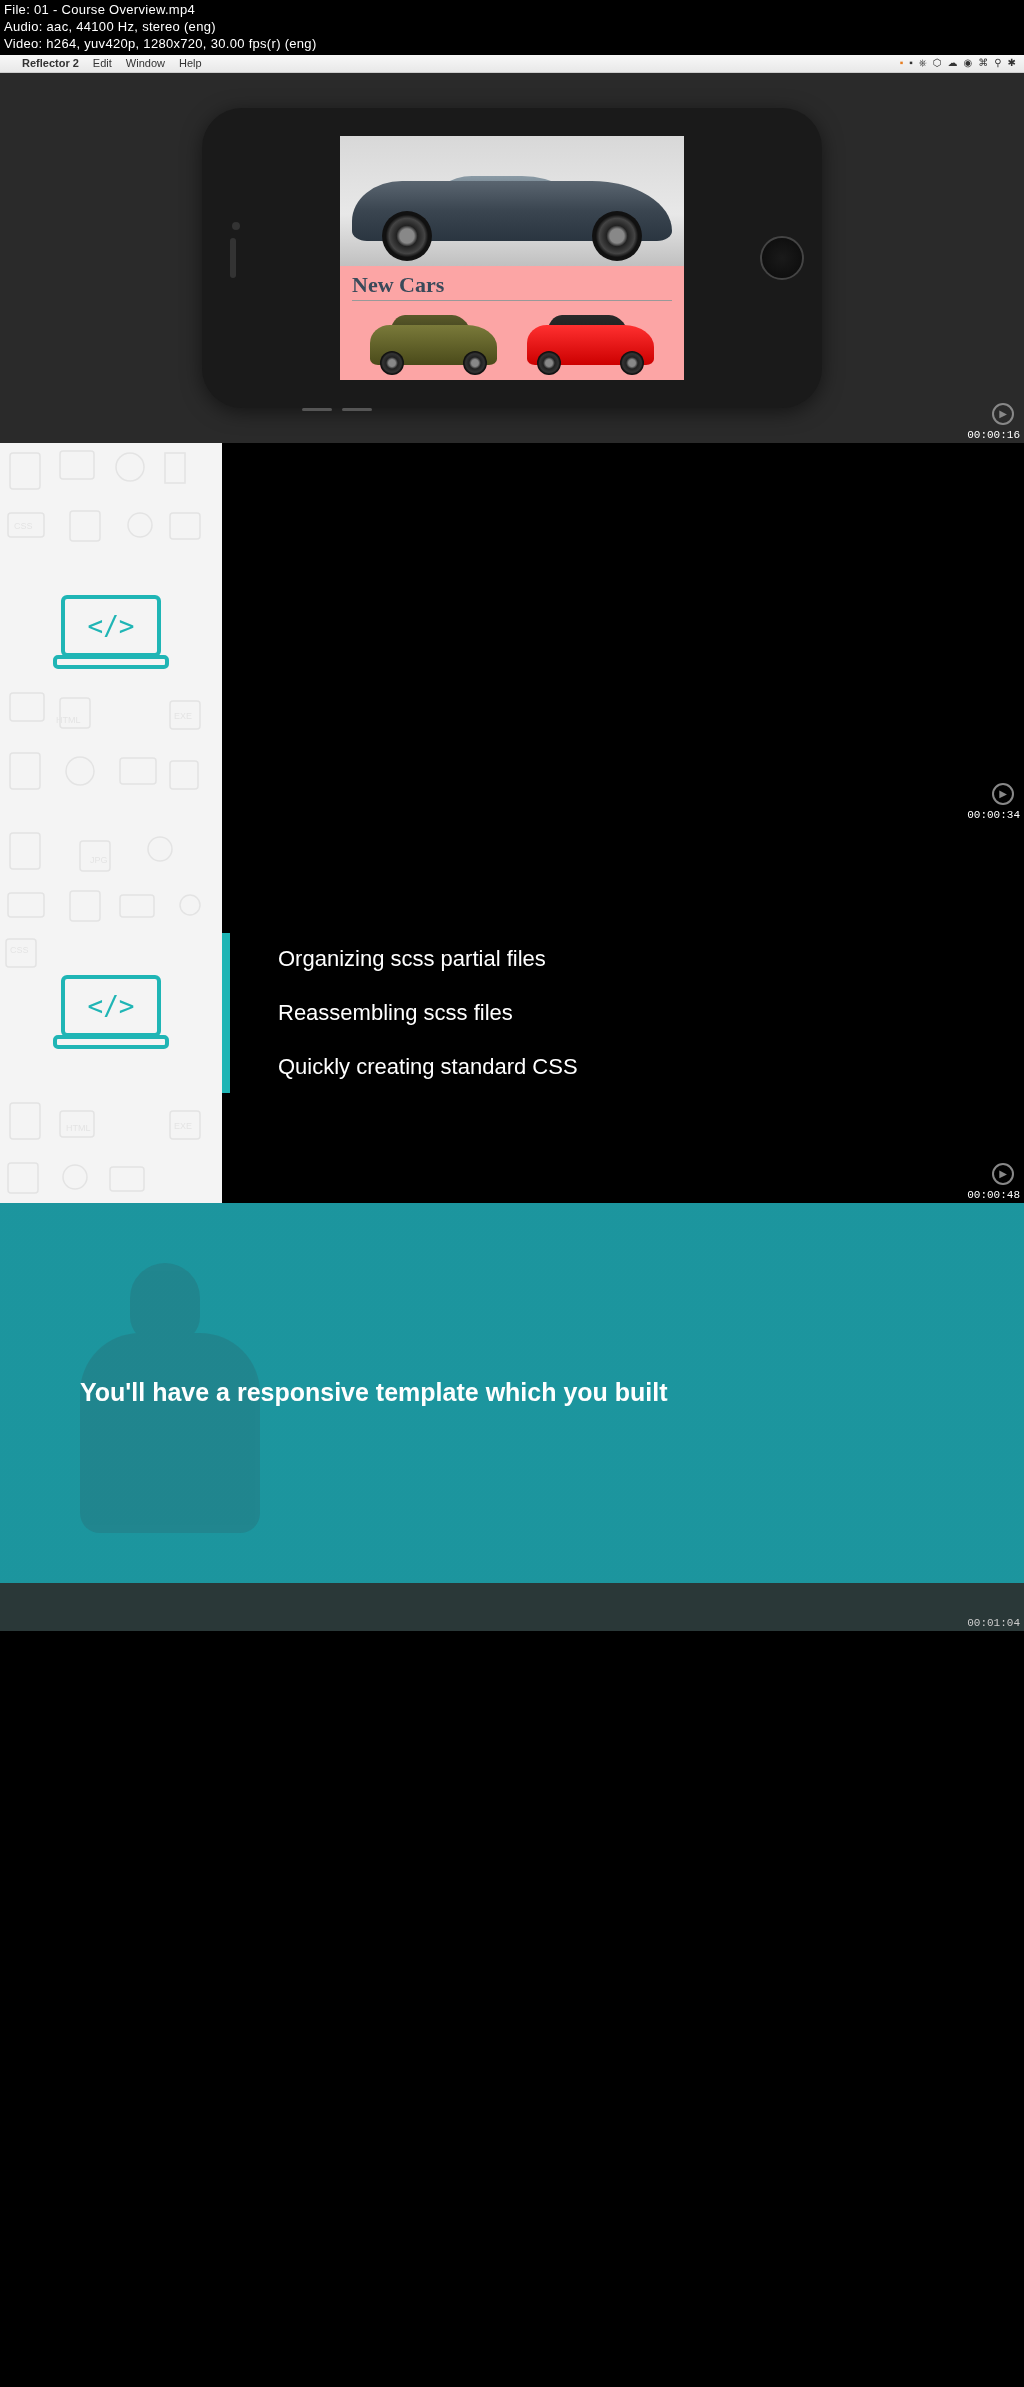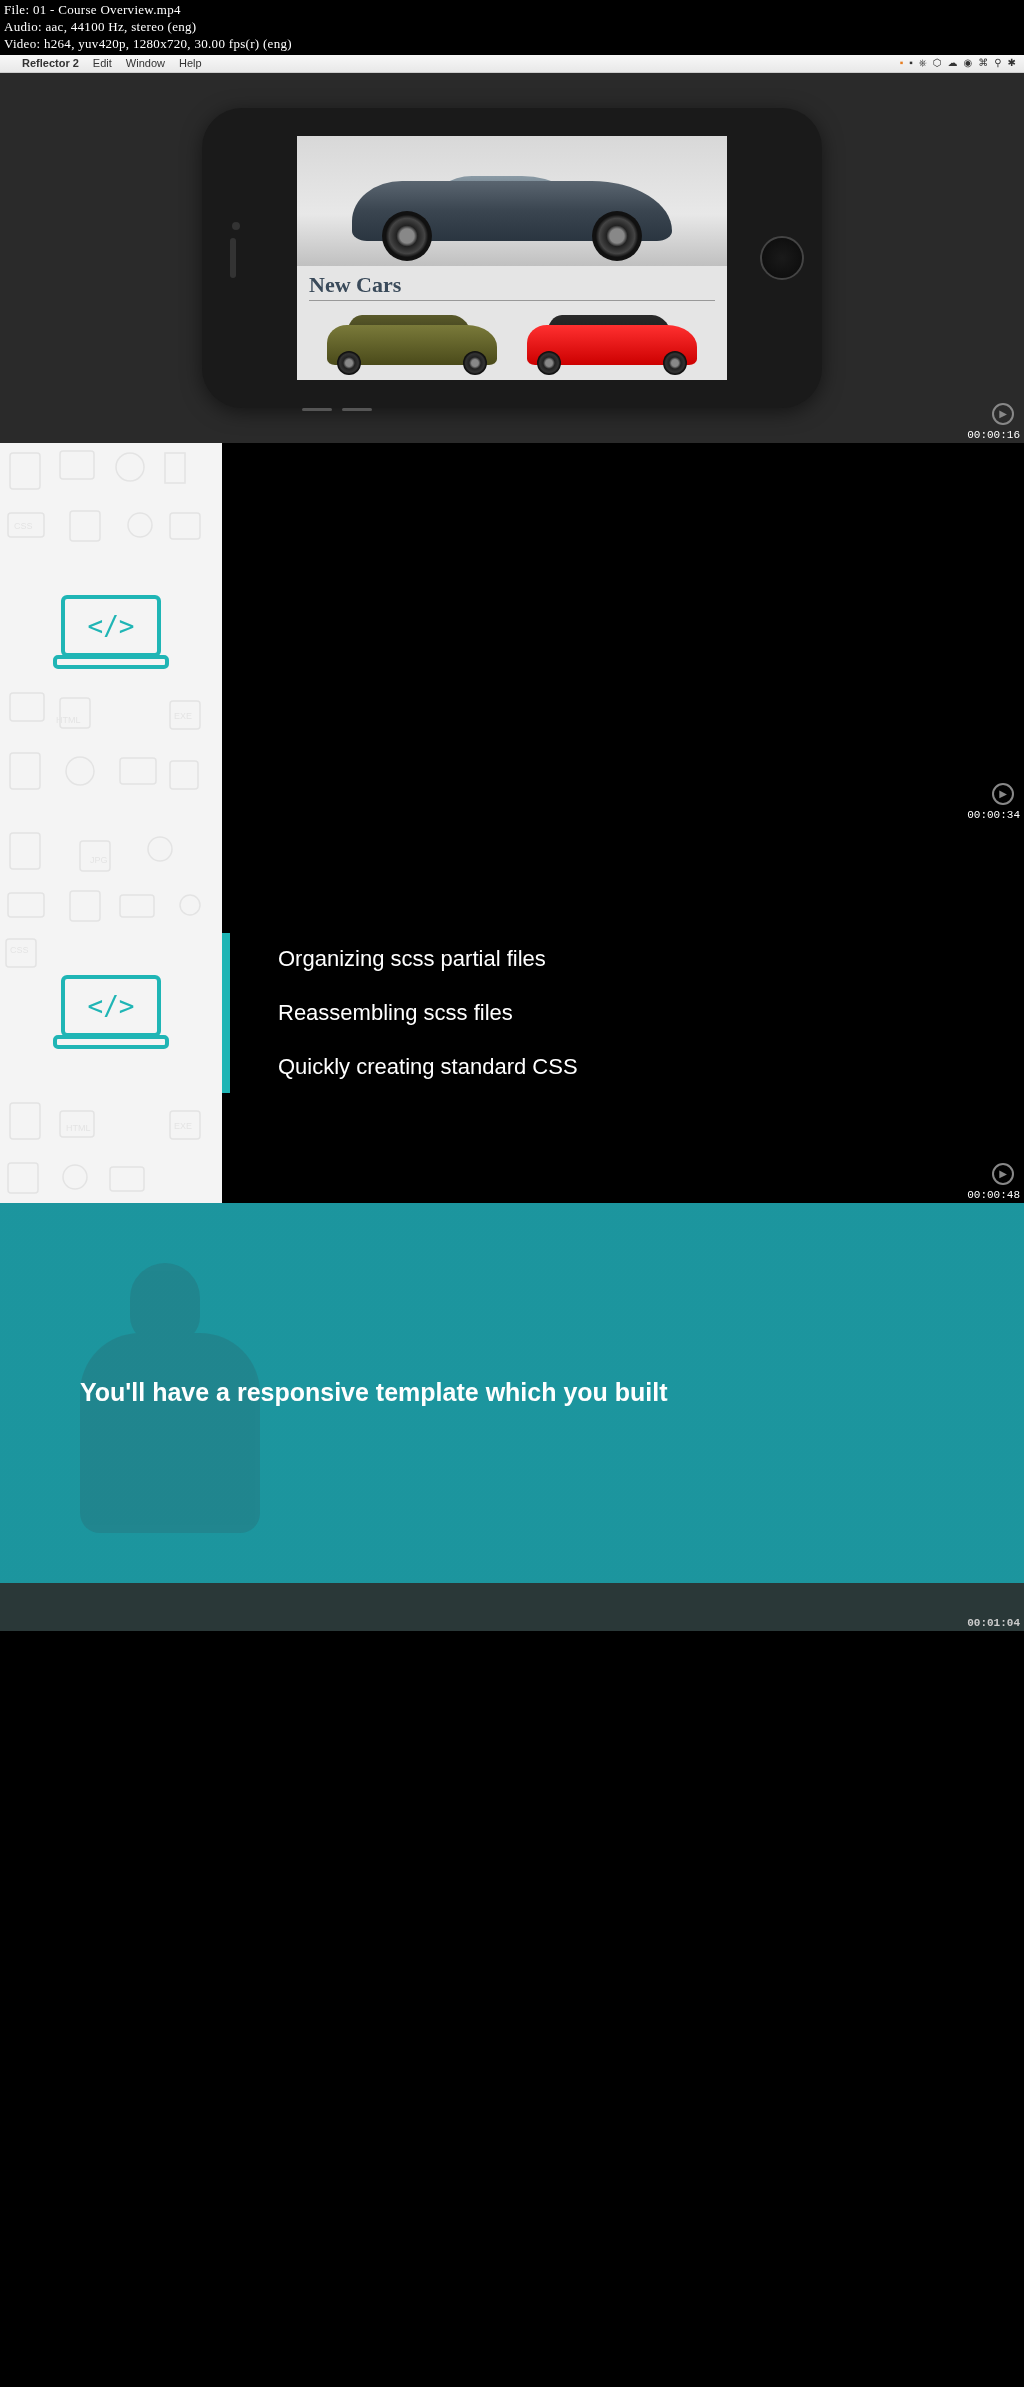--- a/index.html
+++ b/index.html
@@ -1,32 +1,32 @@
 <!DOCTYPE html>
 <html><head>
 <meta charset="utf-8">
 <style>
 * { margin: 0; padding: 0; box-sizing: border-box; }
 body { font-family: Arial, sans-serif; background: #000; width: 1024px; }
 
 
-.header-info { background: #000; color: #fff; font-size: 13px; padding: 2px 4px; font-family: Liberation Serif, serif; letter-spacing: 0.3px; }
+.header-info { background: #000; color: #fff; font-size: 13px; padding: 2px 4px; font-family: Liberation Sans, sans-serif; letter-spacing: 0.3px; }
 .header-info div { line-height: 1.3; }
 
 
 .mac-menubar { background: linear-gradient(#f8f8f8, #e8e8e8); height: 18px; display: flex; align-items: center; padding: 0 8px; font-size: 11px; color: #333; border-bottom: 1px solid #ccc; }
 .mac-apple { font-size: 12px; margin-right: 8px; }
 .mac-menubar span { margin-right: 14px; }
 .mac-status { margin-left: auto; display: flex; gap: 6px; font-size: 10px; }
 .mac-status span { margin: 0; }
 
 
 .panel1 { background: #2a2a2a; height: 370px; position: relative; display: flex; align-items: center; justify-content: center; }
 .iphone { background: #1a1a1a; border-radius: 40px; width: 620px; height: 300px; position: relative; display: flex; align-items: center; justify-content: center; box-shadow: 0 4px 20px rgba(0,0,0,0.5); }
-.iphone-screen { background: #e5e5e5; width: 430px; height: 244px; overflow: hidden; }
+.iphone-screen { background: #fca5a5; width: 344px; height: 244px; overflow: hidden; }
 .iphone-speaker { position: absolute; left: 28px; top: 50%; transform: translateY(-50%); width: 6px; height: 40px; background: #333; border-radius: 3px; }
 .iphone-camera { position: absolute; left: 30px; top: 38%; width: 8px; height: 8px; background: #333; border-radius: 50%; }
 .iphone-home { position: absolute; right: 18px; top: 50%; transform: translateY(-50%); width: 44px; height: 44px; border: 2px solid #444; border-radius: 50%; background: radial-gradient(#1a1a1a, #0a0a0a); }
 .iphone-vol { position: absolute; left: 100px; bottom: -3px; width: 30px; height: 3px; background: #555; border-radius: 2px; }
 .iphone-vol2 { position: absolute; left: 140px; bottom: -3px; width: 30px; height: 3px; background: #555; border-radius: 2px; }
 
 .car-hero { width: 100%; height: 130px; background: linear-gradient(180deg, #d8d8d8 0%, #e8e8e8 60%, #c0c0c0 100%); position: relative; overflow: hidden; }
 .car-shape { position: absolute; left: 50%; transform: translateX(-50%); bottom: 5px; width: 320px; height: 100px; }
 .car-body { position: absolute; bottom: 20px; left: 0; width: 320px; height: 60px; background: linear-gradient(180deg, #5a6570 0%, #3a4550 50%, #2a3540 100%); border-radius: 50px 80px 15px 15px / 40px 50px 10px 10px; }
 .car-wheel { position: absolute; bottom: 0; width: 50px; height: 50px; background: radial-gradient(#888 20%, #222 30%, #444 50%, #111 60%); border-radius: 50%; }
@@ -71,21 +71,21 @@
 .laptop-icon3 { position: absolute; left: 50%; top: 50%; transform: translate(-50%, -50%); }
 
 
 .panel4 { height: 380px; background: linear-gradient(rgba(32,170,180,0.88), rgba(32,170,180,0.88)); position: relative; display: flex; align-items: center; padding-left: 80px; overflow: hidden; }
 .person-silhouette { position: absolute; left: 40px; top: 40px; width: 220px; height: 320px; opacity: 0.35; }
 .person-head { position: absolute; top: 20px; left: 90px; width: 70px; height: 80px; background: #2a6a72; border-radius: 40px 40px 30px 30px; }
 .person-body { position: absolute; top: 90px; left: 40px; width: 180px; height: 200px; background: #2a6a72; border-radius: 60px 60px 20px 20px; }
 .panel4-text { position: relative; z-index: 2; color: #fff; font-size: 25px; font-weight: 700; line-height: 1.25; max-width: 600px; }
 
 
-.bottom-bar { height: 48px; background: #2a3838; position: relative; font-weight: bold; }
+.bottom-bar { height: 48px; background: #2a3838; position: relative; }
 .bottom-timestamp { position: absolute; bottom: 2px; right: 4px; color: #ccc; font-size: 11px; font-family: 'Courier New', monospace; }
 
 </style>
 </head>
 <body>
 
 <div class="header-info">
   <div>File: 01 - Course Overview.mp4</div>
   <div>Audio: aac, 44100 Hz, stereo (eng)</div>
   <div>Video: h264, yuv420p, 1280x720, 30.00 fps(r) (eng)</div>

